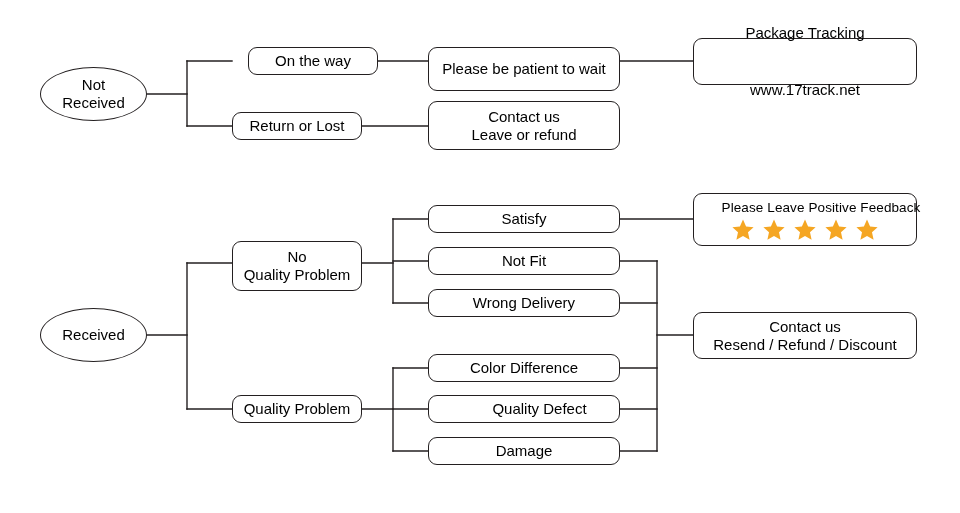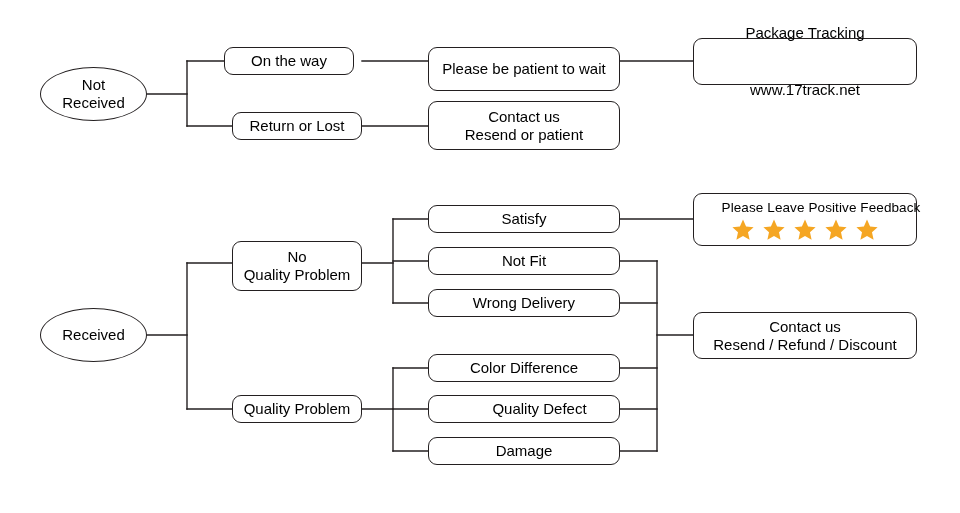--- a/index.html
+++ b/index.html
@@ -114,35 +114,35 @@
       <path d="M657,261 V451"></path>
       <path d="M657,335 H693"></path>
     </g>
   </svg>
 
   <div class="node ellipse" style="left:40px; top:67px; width:107px; height:54px;">
     <span>Not</span>
     <span class="line2">Received</span>
   </div>
 
-  <div class="node rounded" style="left:224px; top:47px; width:130px; height:28px;">
+  <div class="node rounded" style="left:248px; top:47px; width:130px; height:28px;">
     <span>On the way</span>
   </div>
 
   <div class="node rounded" style="left:232px; top:112px; width:130px; height:28px;">
     <span>Return or Lost</span>
   </div>
 
   <div class="node rounded" style="left:428px; top:47px; width:192px; height:44px;">
     <span>Please be patient to wait</span>
   </div>
 
   <div class="node rounded" style="left:428px; top:101px; width:192px; height:49px;">
     <span>Contact us</span>
-    <span class="line2">Resend or patient</span>
+    <span class="line2">Leave or refund</span>
   </div>
 
   <div class="node rounded" style="left:693px; top:38px; width:224px; height:47px;gap:39px;">
     <span>Package Tracking</span>
     <span class="line2">www.17track.net</span>
   </div>
 
   <div class="node ellipse" style="left:40px; top:308px; width:107px; height:54px;">
     <span>Received</span>
   </div>

